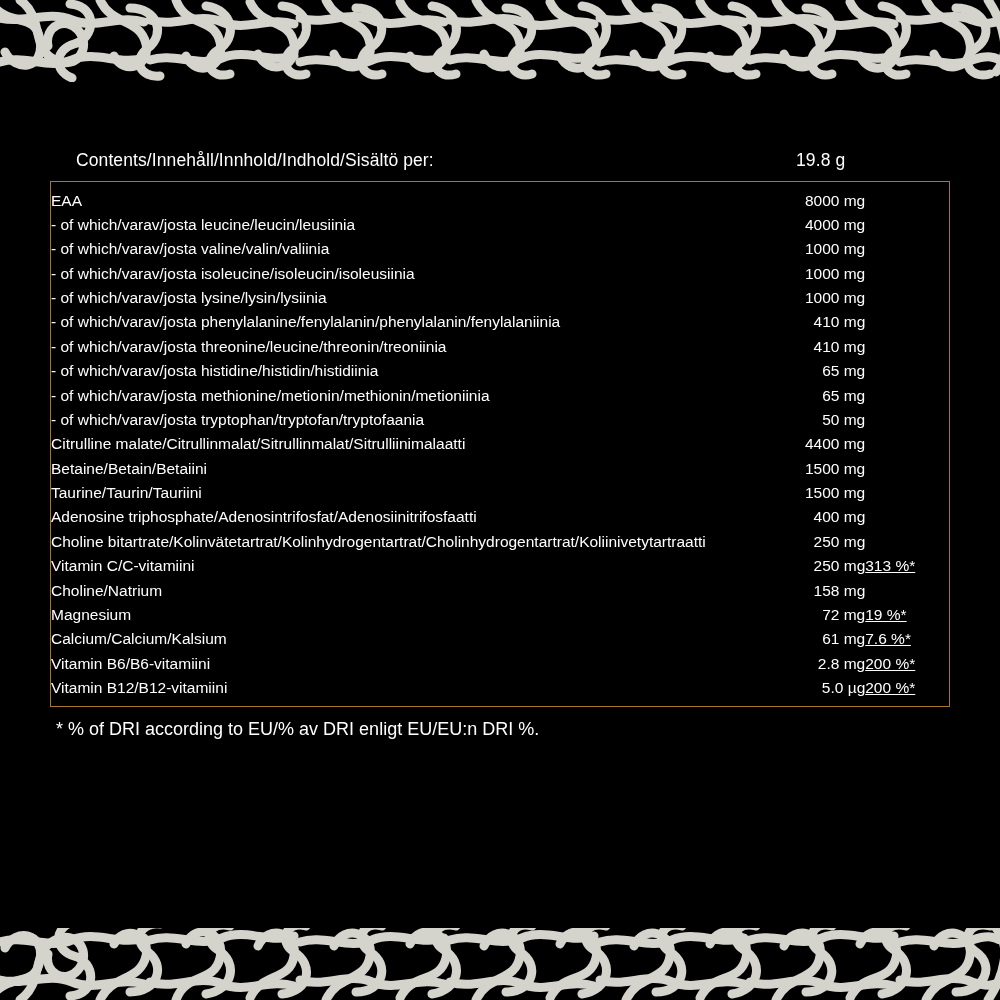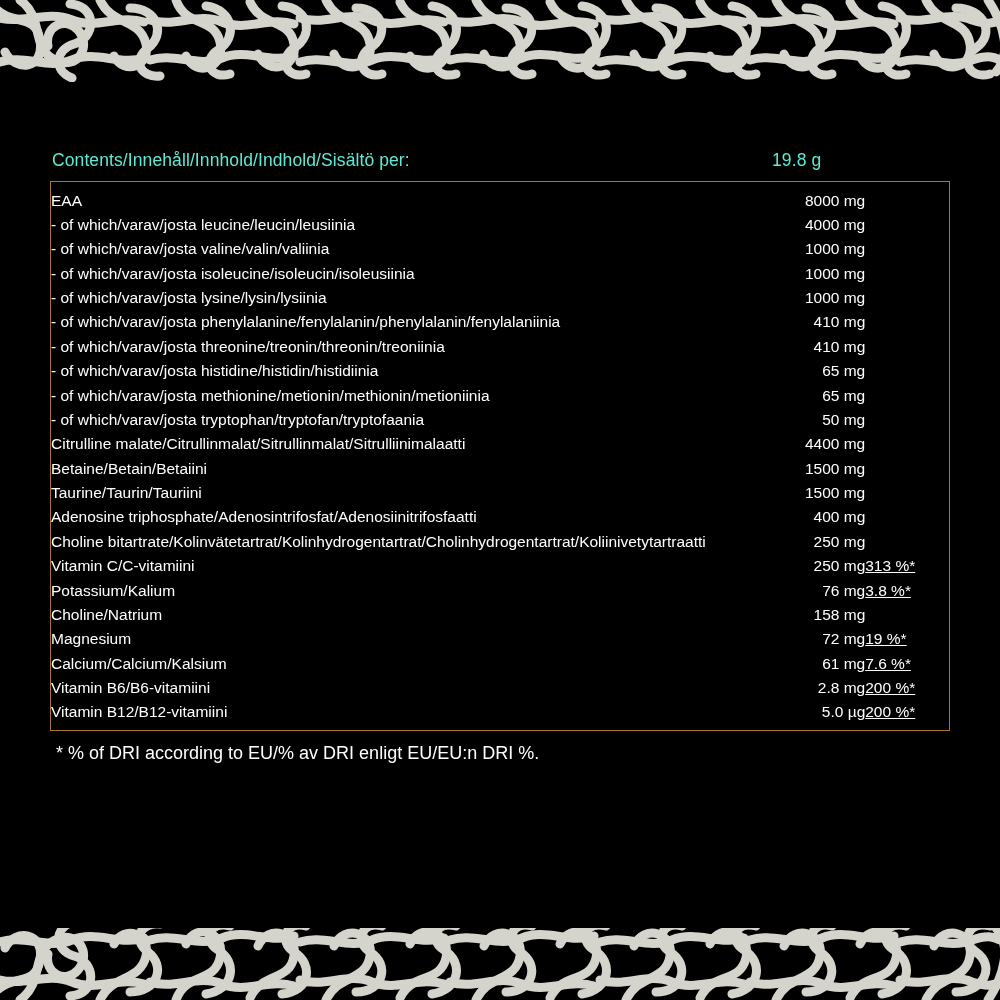--- a/index.html
+++ b/index.html
@@ -33,24 +33,25 @@
   .panel {
     position: absolute;
     left: 50px;
     top: 150px;
     width: 900px;
   }
 
   .panel-head {
     display: flex;
     align-items: baseline;
-    color: #5eead4;
+    color: #ffffff;
     font-size: 17.5px;
     letter-spacing: 0.1px;
     padding: 0 0 10px 2px;
+    margin-left: 24px;
   }
   .panel-head .head-title { flex: 0 0 720px; }
   .panel-head .head-serving { flex: 1; }
 
   .table-box {
     border: 1px solid #a8762a;
     padding: 6px 3px 6px 0;
   }
 
   table.nutri {
@@ -168,21 +169,21 @@
             <td class="c-name">- of which/varav/josta lysine/lysin/lysiinia</td>
             <td class="c-amt">1000 mg</td>
             <td class="c-dri"></td>
           </tr>
           <tr>
             <td class="c-name">- of which/varav/josta phenylalanine/fenylalanin/phenylalanin/fenylalaniinia</td>
             <td class="c-amt">410 mg</td>
             <td class="c-dri"></td>
           </tr>
           <tr>
-            <td class="c-name">- of which/varav/josta threonine/treonin/threonin/treoniinia</td>
+            <td class="c-name">- of which/varav/josta threonine/leucine/threonin/treoniinia</td>
             <td class="c-amt">410 mg</td>
             <td class="c-dri"></td>
           </tr>
           <tr>
             <td class="c-name">- of which/varav/josta histidine/histidin/histidiinia</td>
             <td class="c-amt">65 mg</td>
             <td class="c-dri"></td>
           </tr>
           <tr>
             <td class="c-name">- of which/varav/josta methionine/metionin/methionin/metioniinia</td>
@@ -216,25 +217,20 @@
           </tr>
           <tr>
             <td class="c-name">Choline bitartrate/Kolinvätetartrat/Kolinhydrogentartrat/Cholinhydrogentartrat/Koliinivetytartraatti</td>
             <td class="c-amt">250 mg</td>
             <td class="c-dri"></td>
           </tr>
           <tr>
             <td class="c-name">Vitamin C/C-vitamiini</td>
             <td class="c-amt">250 mg</td>
             <td class="c-dri">313 %*</td>
-          </tr>
-          <tr>
-            <td class="c-name">Potassium/Kalium</td>
-            <td class="c-amt">76 mg</td>
-            <td class="c-dri">3.8 %*</td>
           </tr>
           <tr>
             <td class="c-name">Choline/Natrium</td>
             <td class="c-amt">158 mg</td>
             <td class="c-dri"></td>
           </tr>
           <tr>
             <td class="c-name">Magnesium</td>
             <td class="c-amt">72 mg</td>
             <td class="c-dri">19 %*</td>

